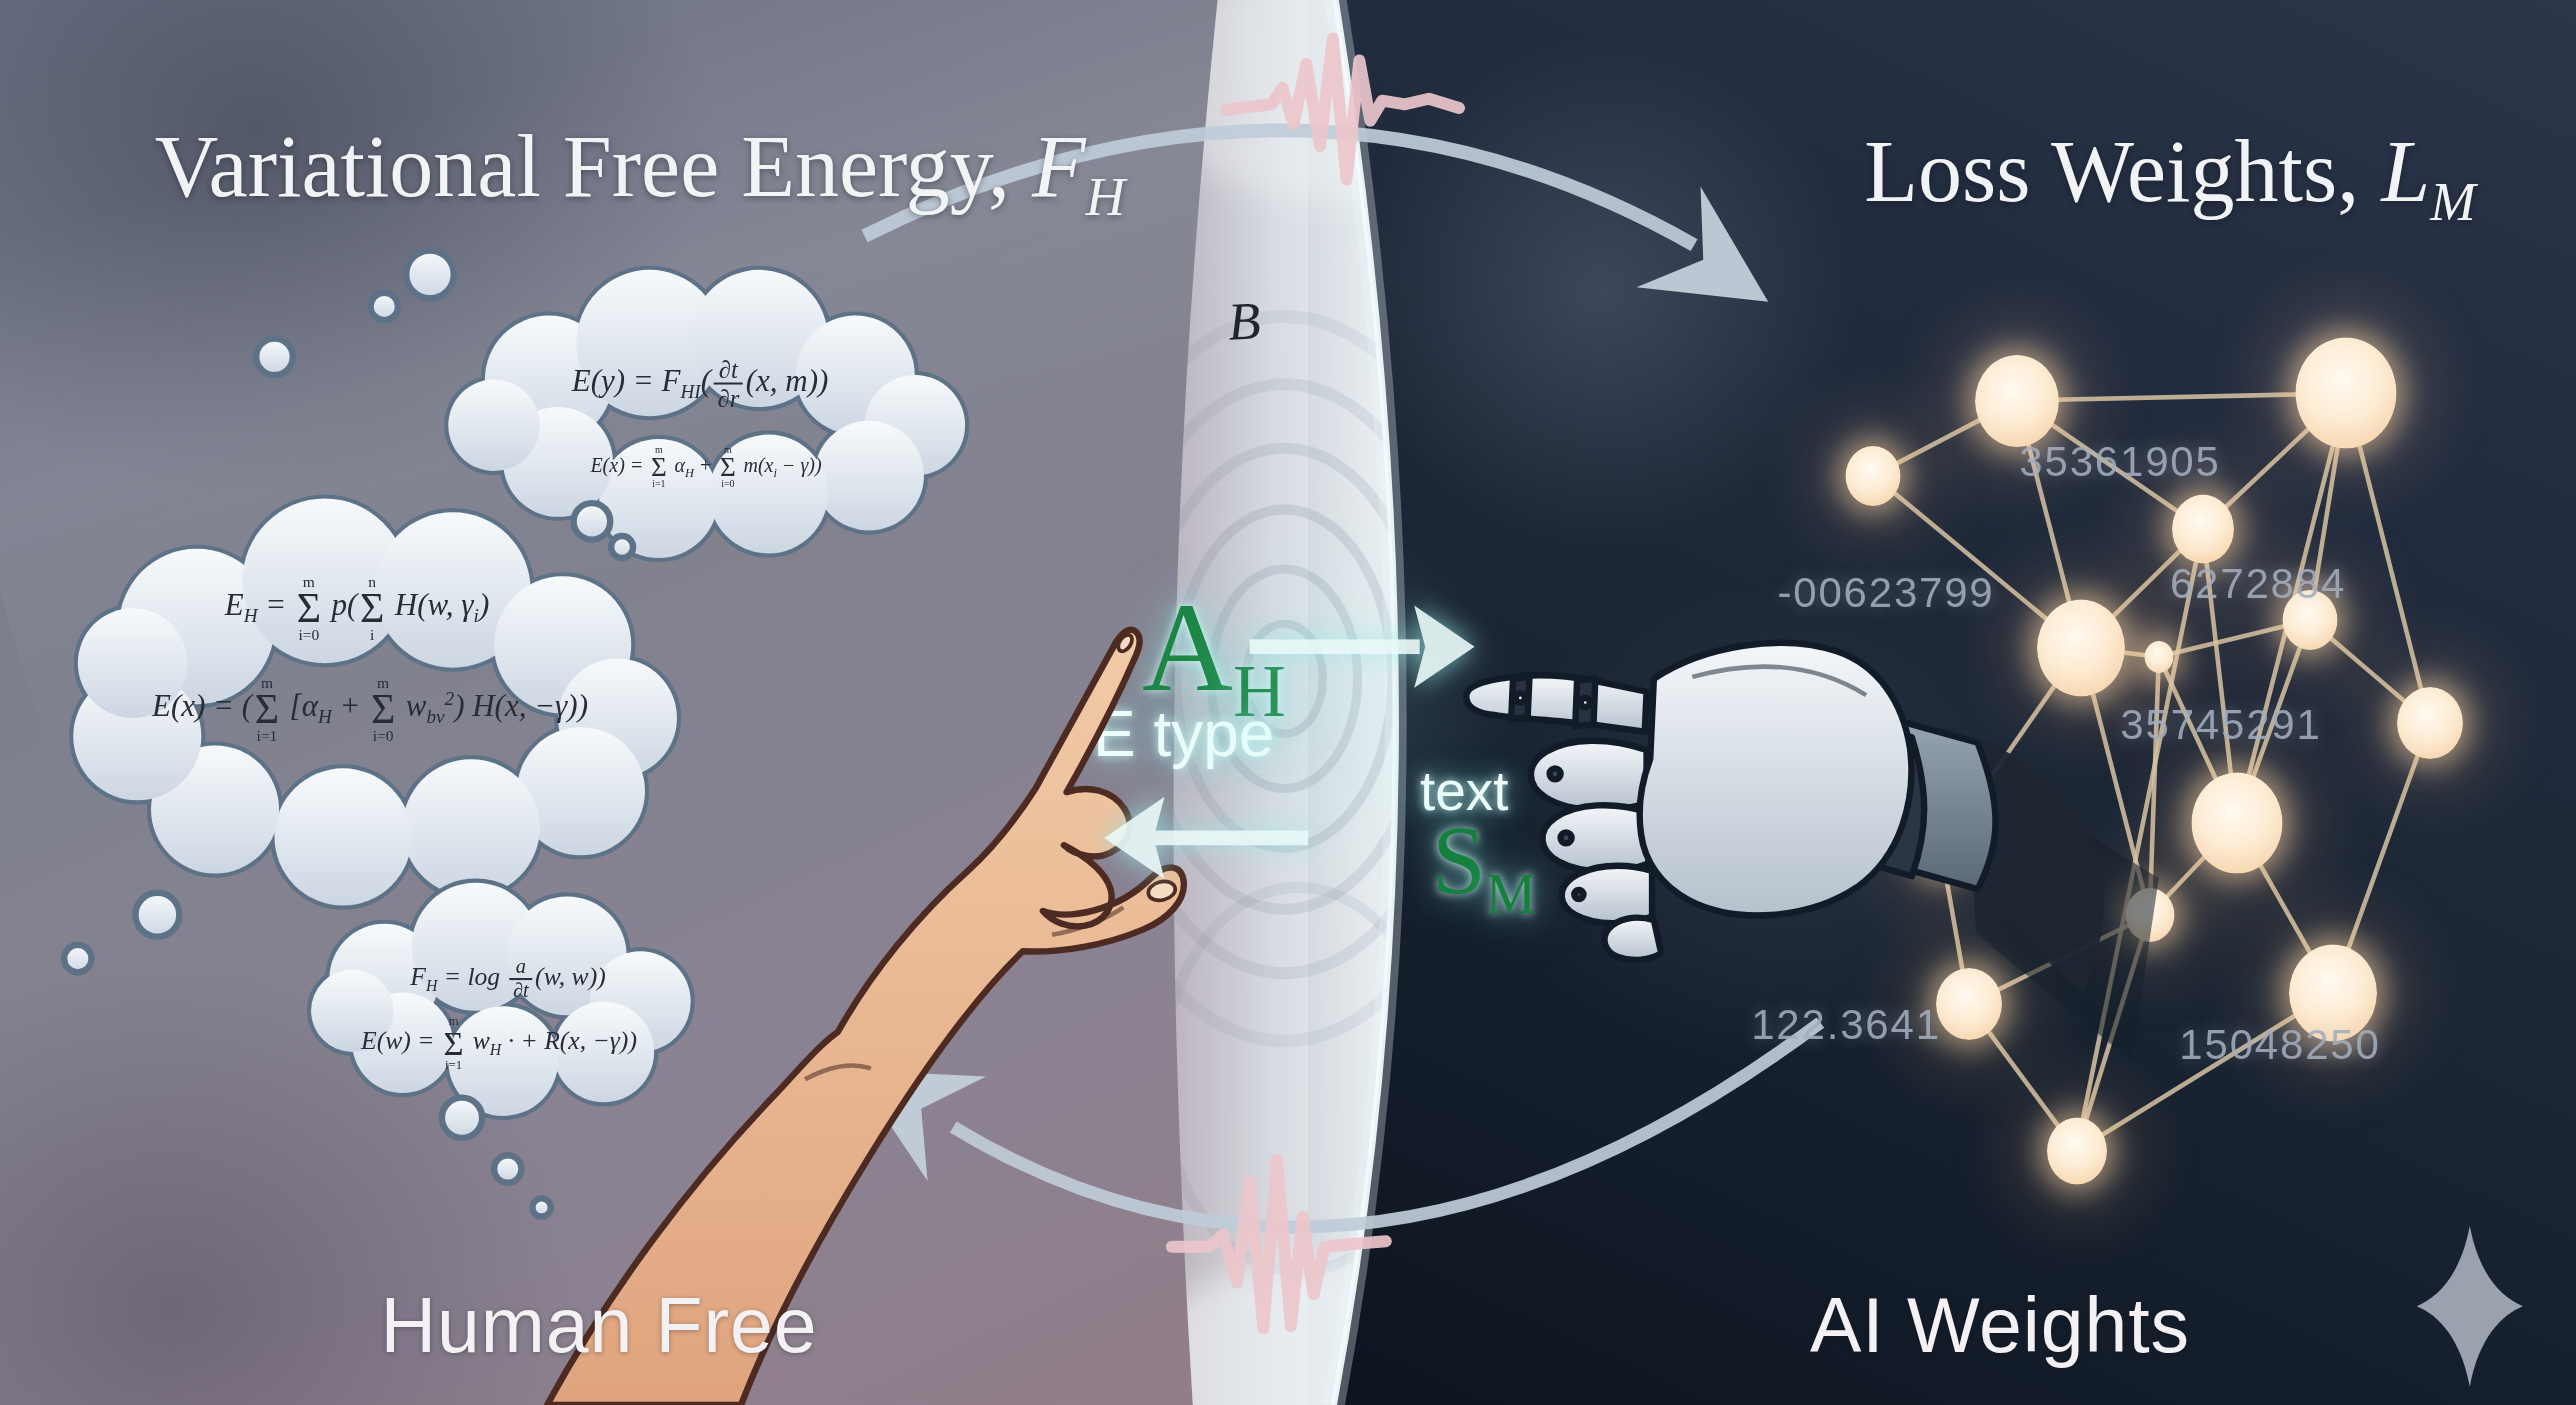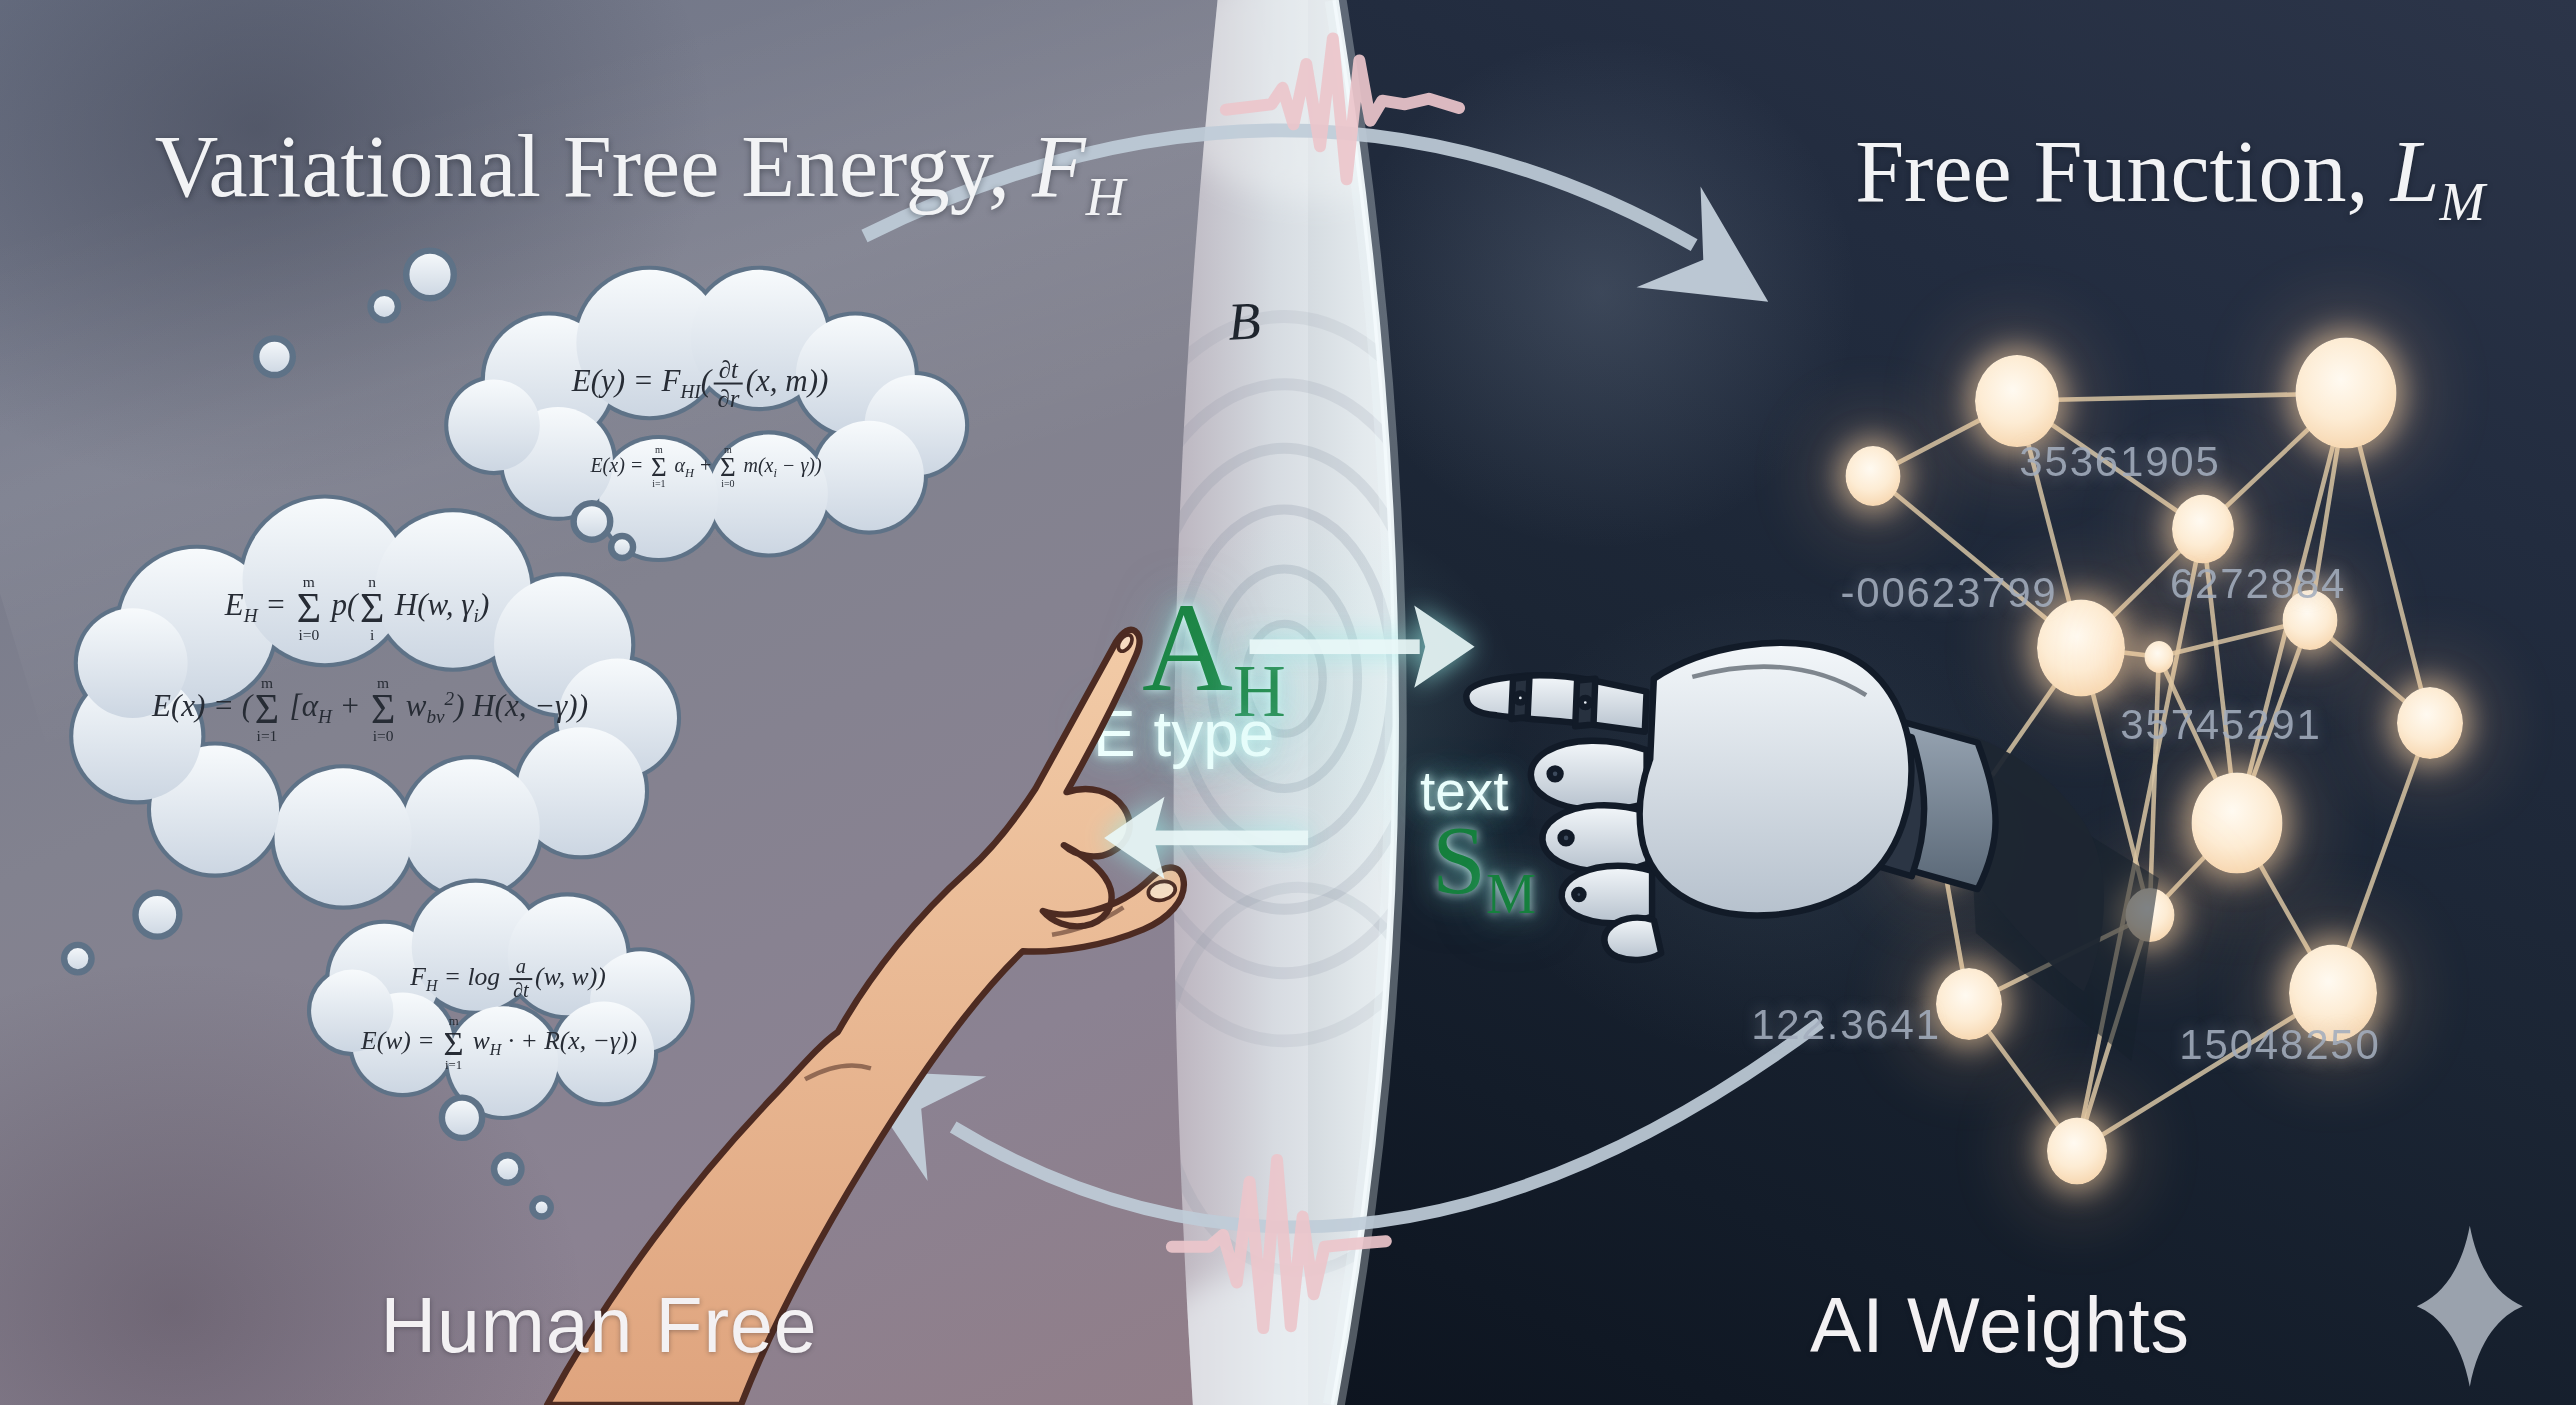--- a/index.html
+++ b/index.html
@@ -315,21 +315,21 @@
       <div class="net-node" style="left: 2159px; top: 657px; width: 29px; height: 32px;"></div>
       <div class="net-node" style="left: 2237px; top: 823px; width: 91px; height: 101px;"></div>
       <div class="net-node" style="left: 1941px; top: 849px; width: 48px; height: 52px;"></div>
       <div class="net-node" style="left: 2150px; top: 915px; width: 49px; height: 54px;"></div>
       <div class="net-node" style="left: 1969px; top: 1004px; width: 66px; height: 72px;"></div>
       <div class="net-node" style="left: 2333px; top: 993px; width: 88px; height: 97px;"></div>
       <div class="net-node" style="left: 2077px; top: 1151px; width: 60px; height: 67px;"></div>
     </div>
   <div class="abs" id="net-weights" style="left:0;top:0;width:100%;height:100%;pointer-events:none;">
       <span class="weight-label" style="left: 2120px; top: 462px;">35361905</span>
-      <span class="weight-label" style="left: 1949px; top: 593px;">-00623799</span>
+      <span class="weight-label" style="left: 1886px; top: 593px;">-00623799</span>
       <span class="weight-label" style="left: 2258px; top: 584px;">6272884</span>
       <span class="weight-label" style="left: 2221px; top: 725px;">35745291</span>
       <span class="weight-label" style="left: 1846px; top: 1025px;">122.3641</span>
       <span class="weight-label" style="left: 2280px; top: 1045px;">15048250</span>
     </div>
 
   <div class="abs glow-serif" style="left:1142px;top:576px;font-size:126px;">
     <span>A</span><sub>H</sub>
   </div>
   <div class="abs glow-sans" style="left:1093px;top:697px;font-size:64px;">E type</div>
@@ -413,21 +413,21 @@
     <g opacity=".93" style="filter:drop-shadow(0 0 14px rgba(150,235,230,.8));">
       <rect x="1258" y="908" width="172" height="16" fill="#e8f8f8"></rect>
       <polygon points="1207,916 1273,871 1261,916 1273,961" fill="#e8f8f8"></polygon>
     </g>
   </svg>
 
   <div class="abs panel-title" style="left:640px;top:172px;">
     <span>Variational Free Energy, </span><span class="sym">F</span><sub>H</sub>
   </div>
   <div class="abs panel-title" style="left:2170px;top:177px;">
-    <span>Free Function, </span><span class="sym">L</span><sub>M</sub>
+    <span>Loss Weights, </span><span class="sym">L</span><sub>M</sub>
   </div>
   <div class="abs bottom-label" style="left:599px;top:1325px;">Human Free</div>
   <div class="abs bottom-label" style="left:2000px;top:1325px;">AI Weights</div>
 
   <svg class="layer" width="2576" height="1405" viewBox="0 0 2816 1536">
     <path transform="translate(2700,1428)" fill="#9aa2ad" d="M 0 -88 C 10 -35 34 -10 58 0 C 34 10 10 35 0 88 C -10 35 -34 10 -58 0 C -34 -10 -10 -35 0 -88 Z"></path>
   </svg>
 </div>
 
 

